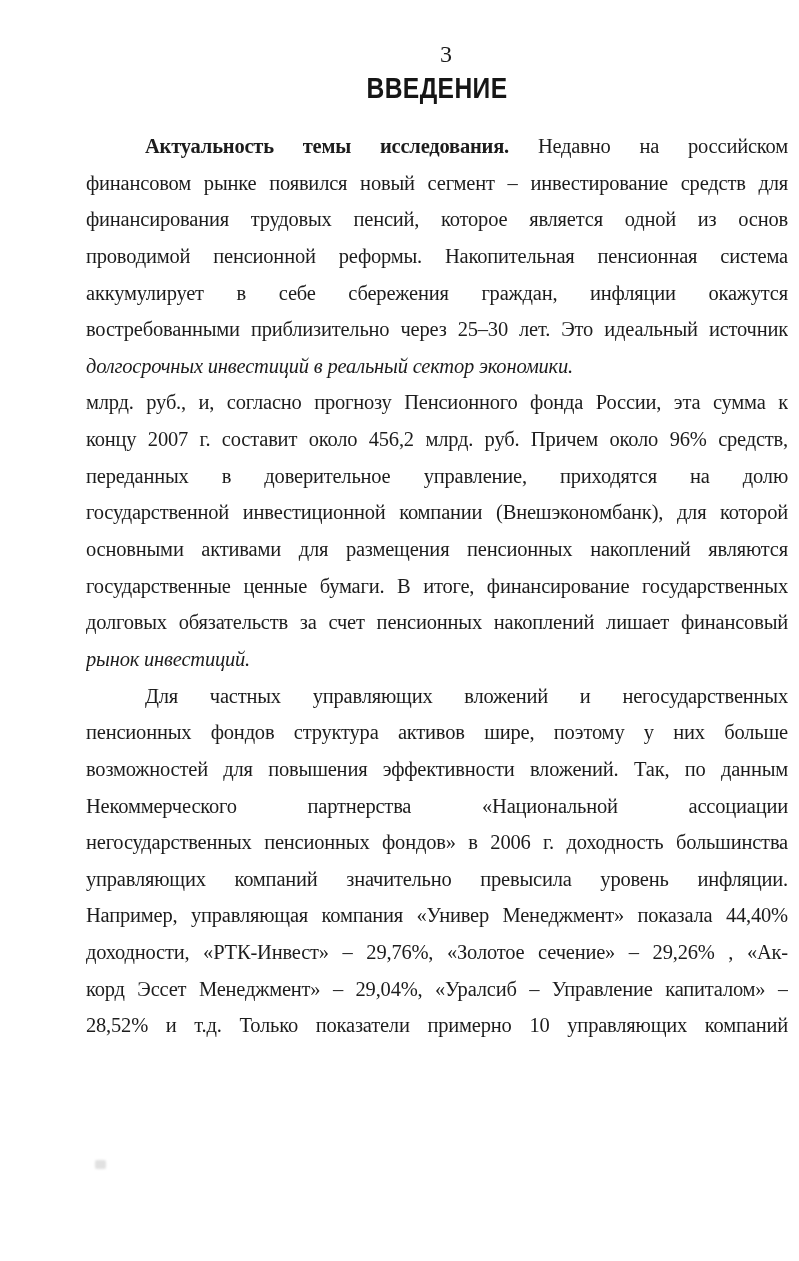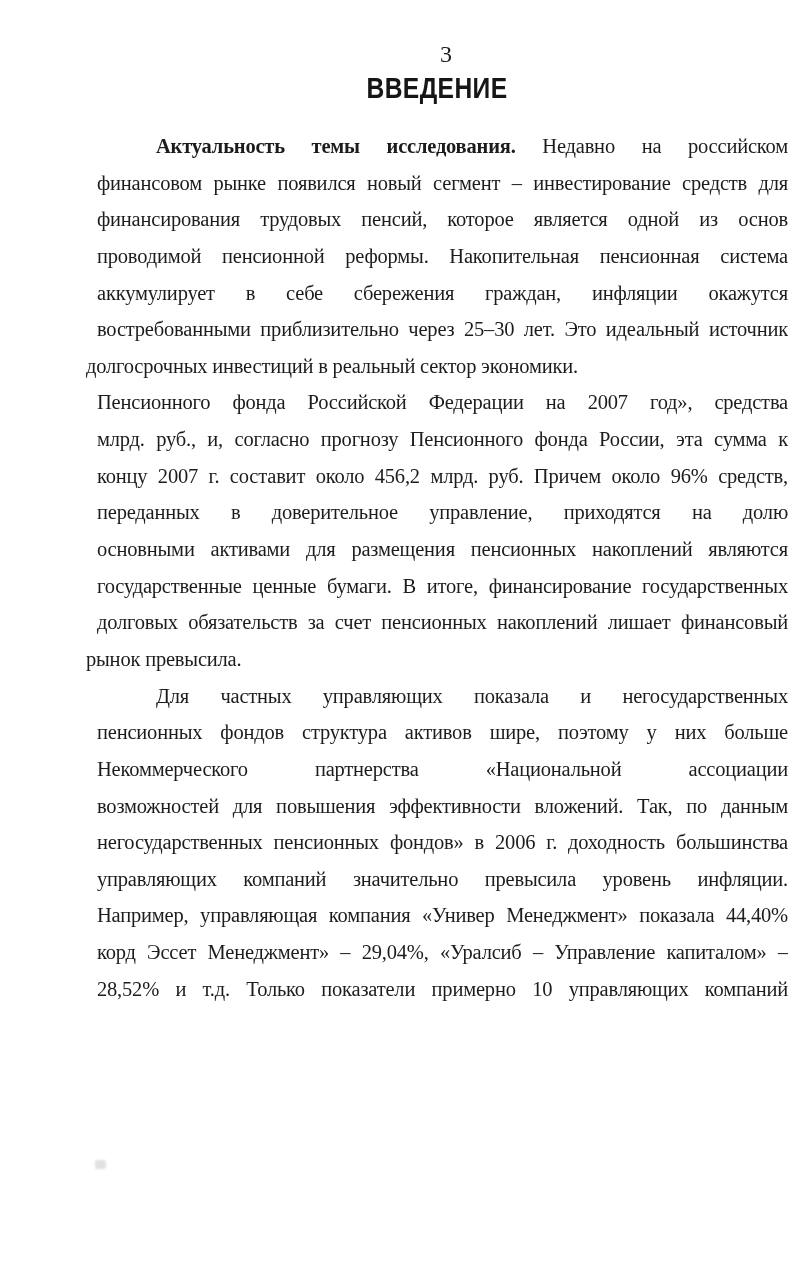--- a/index.html
+++ b/index.html
@@ -48,24 +48,24 @@
     line-height: 36.65px;
     font-size: 20.5px;
     letter-spacing: -0.2px;
     overflow: hidden;
     white-space: normal;
   }
   .line.just {
     text-align: justify;
     text-align-last: justify;
     word-spacing: -2.5px;
-    margin-left: 11px;
   }
   .line.plain {
     text-align: left;
+    font-style: italic;
   }
   .line.indent {
     text-indent: 59px;
   }
   .bold {
     font-weight: bold;
   }
   #scan-artifact {
     position: absolute;
     left: 95px;
@@ -84,32 +84,33 @@
   <div id="page-number">3</div>
   <div id="page-title">ВВЕДЕНИЕ</div>
   <div id="document-body">
       <div class="line just indent"><span class="bold">Актуальность темы исследования.</span><span> Недавно на российском</span></div>
       <div class="line just"><span>финансовом рынке появился новый сегмент – инвестирование средств для</span></div>
       <div class="line just"><span>финансирования трудовых пенсий, которое является одной из основ</span></div>
       <div class="line just"><span>проводимой пенсионной реформы. Накопительная пенсионная система</span></div>
       <div class="line just"><span>аккумулирует в себе сбережения граждан, инфляции окажутся</span></div>
       <div class="line just"><span>востребованными приблизительно через 25–30 лет. Это идеальный источник</span></div>
       <div class="line plain"><span>долгосрочных инвестиций в реальный сектор экономики.</span></div>
-      <div class="line just"><span>Пенсионного фонда Российской Федерации на 2007 год», средства</span></div>
       <div class="line just"><span>млрд. руб., и, согласно прогнозу Пенсионного фонда России, эта сумма к</span></div>
       <div class="line just"><span>концу 2007 г. составит около 456,2 млрд. руб. Причем около 96% средств,</span></div>
       <div class="line just"><span>переданных в доверительное управление, приходятся на долю</span></div>
+      <div class="line just"><span>государственной инвестиционной компании (Внешэкономбанк), для которой</span></div>
       <div class="line just"><span>основными активами для размещения пенсионных накоплений являются</span></div>
       <div class="line just"><span>государственные ценные бумаги. В итоге, финансирование государственных</span></div>
       <div class="line just"><span>долговых обязательств за счет пенсионных накоплений лишает финансовый</span></div>
-      <div class="line plain"><span>рынок превысила.</span></div>
-      <div class="line just indent"><span>Для частных управляющих показала и негосударственных</span></div>
+      <div class="line plain"><span>рынок инвестиций.</span></div>
+      <div class="line just indent"><span>Для частных управляющих вложений и негосударственных</span></div>
       <div class="line just"><span>пенсионных фондов структура активов шире, поэтому у них больше</span></div>
+      <div class="line just"><span>возможностей для повышения эффективности вложений. Так, по данным</span></div>
       <div class="line just"><span>Некоммерческого партнерства «Национальной ассоциации</span></div>
-      <div class="line just"><span>возможностей для повышения эффективности вложений. Так, по данным</span></div>
       <div class="line just"><span>негосударственных пенсионных фондов» в 2006 г. доходность большинства</span></div>
       <div class="line just"><span>управляющих компаний значительно превысила уровень инфляции.</span></div>
       <div class="line just"><span>Например, управляющая компания «Универ Менеджмент» показала 44,40%</span></div>
+      <div class="line just"><span>доходности, «РТК-Инвест» – 29,76%, «Золотое сечение» – 29,26% , «Ак-</span></div>
       <div class="line just"><span>корд Эссет Менеджмент» – 29,04%, «Уралсиб – Управление капиталом» –</span></div>
       <div class="line just"><span>28,52% и т.д. Только показатели примерно 10 управляющих компаний</span></div>
     </div>
   <div id="scan-artifact"></div>
 </div>
 
 </body></html>

